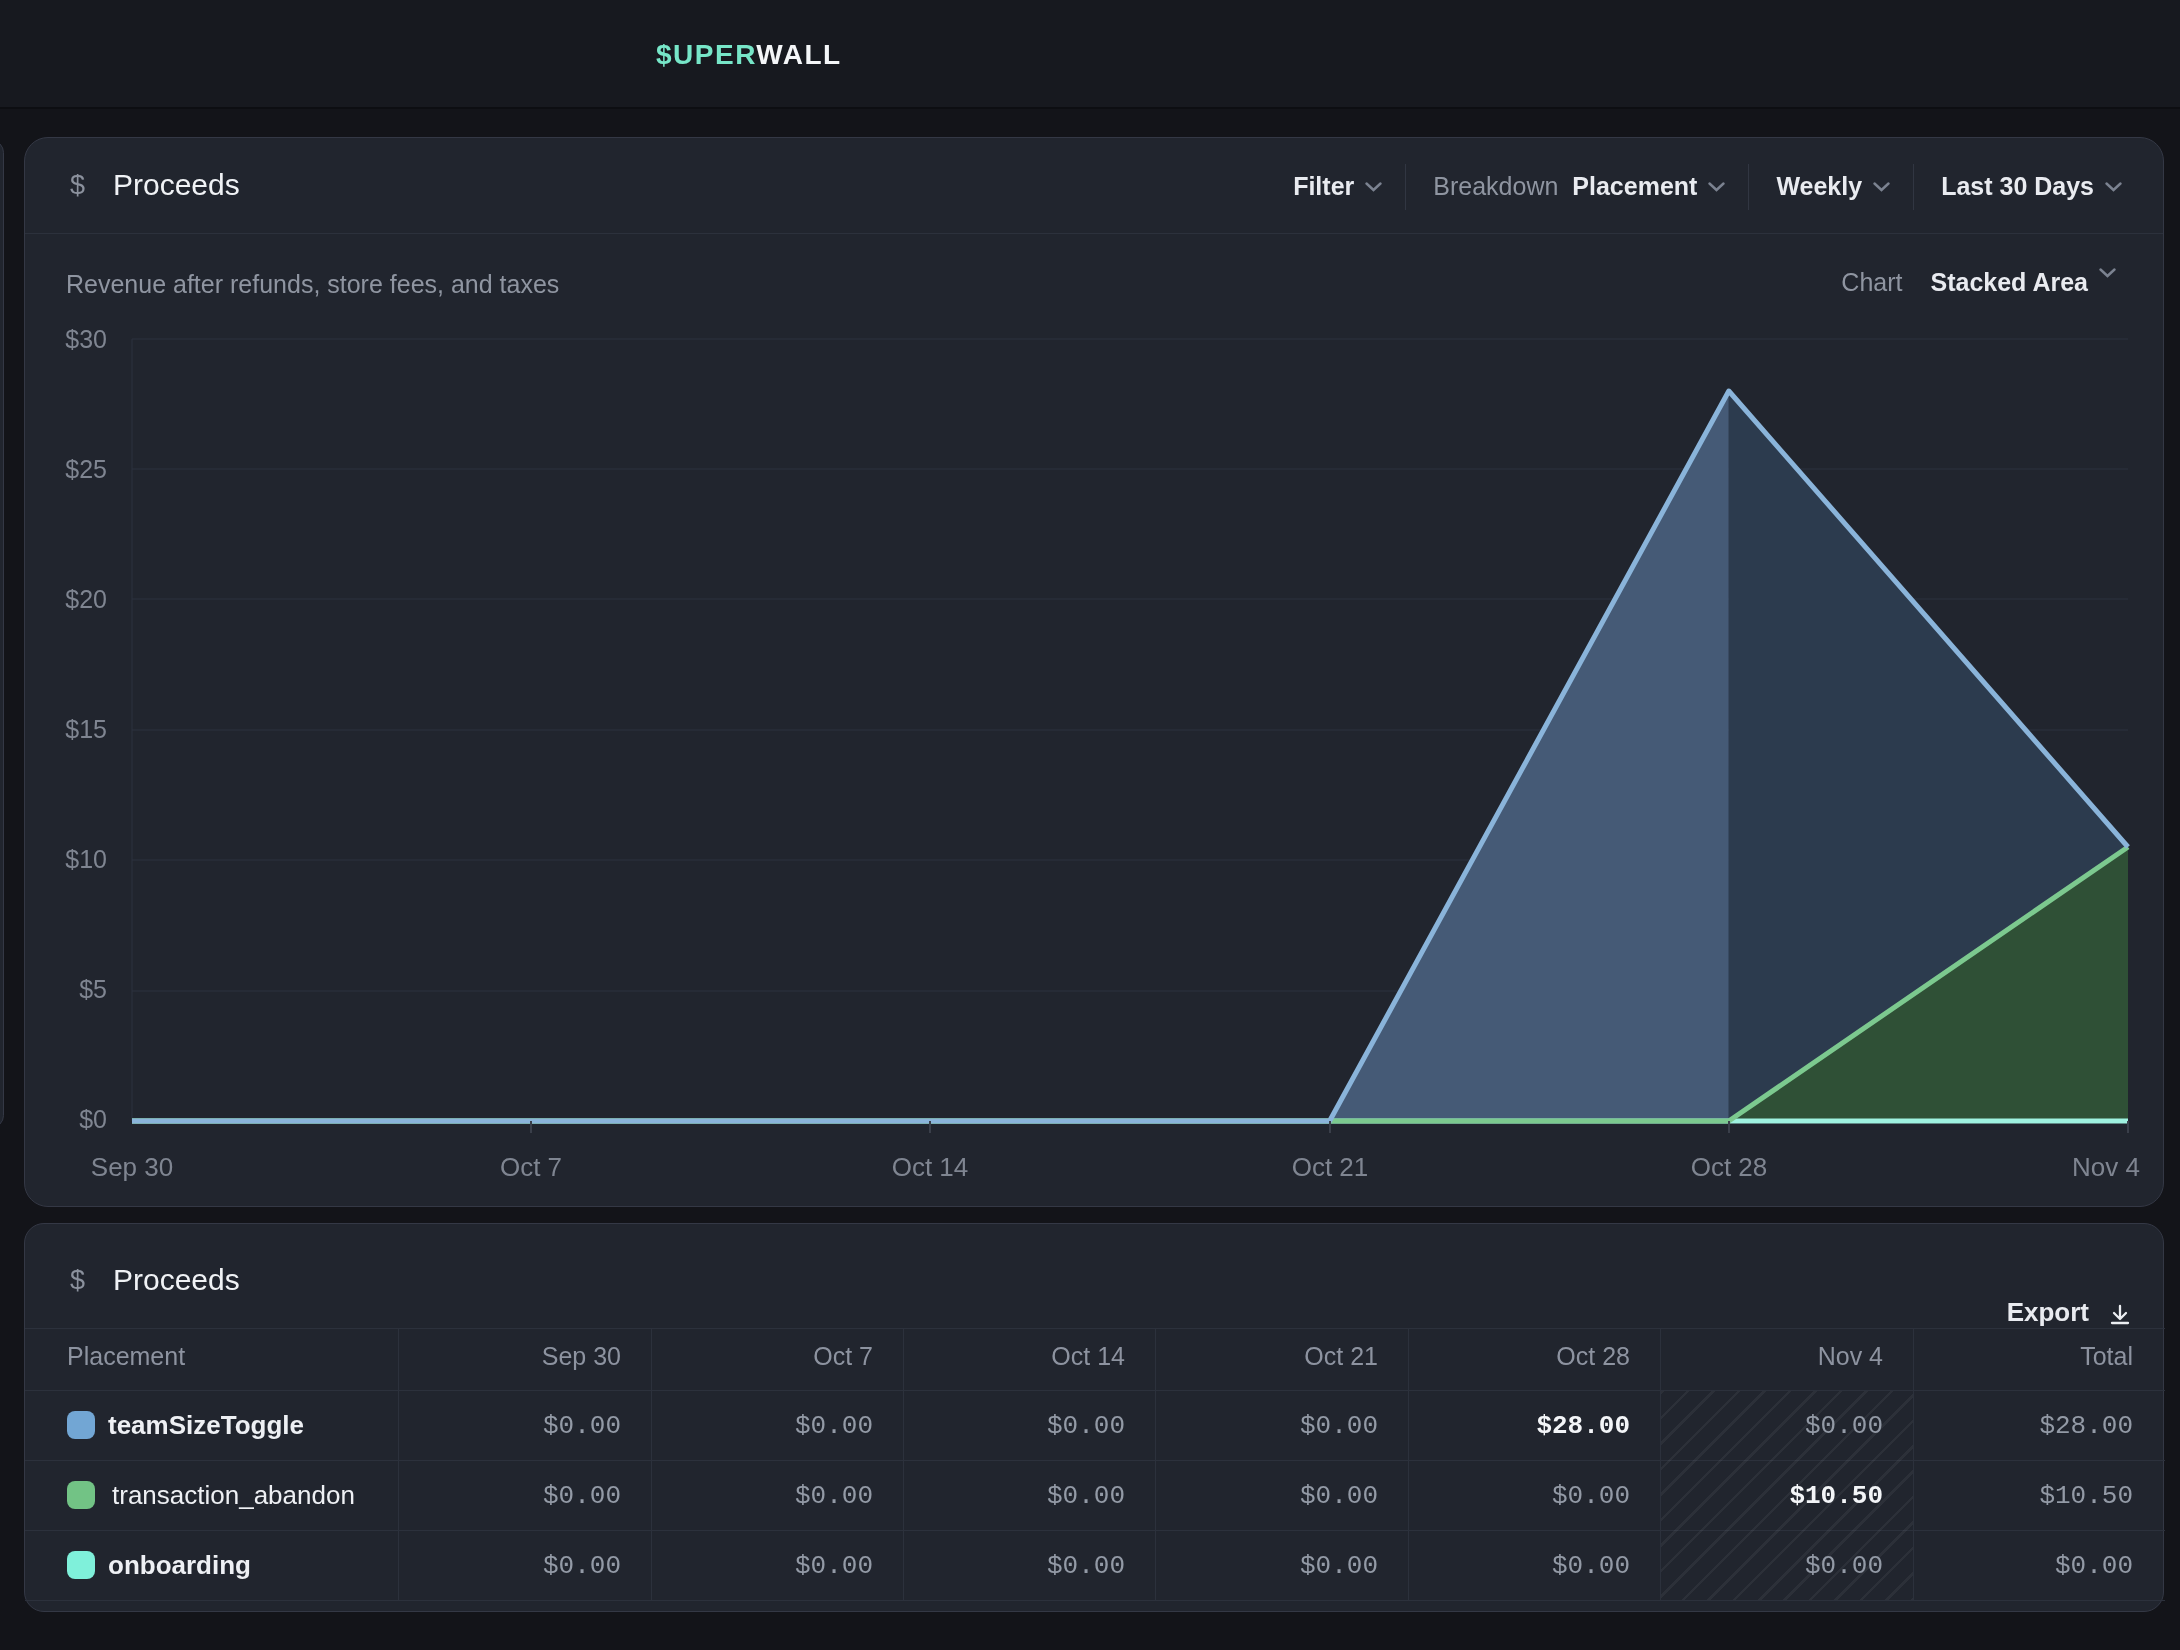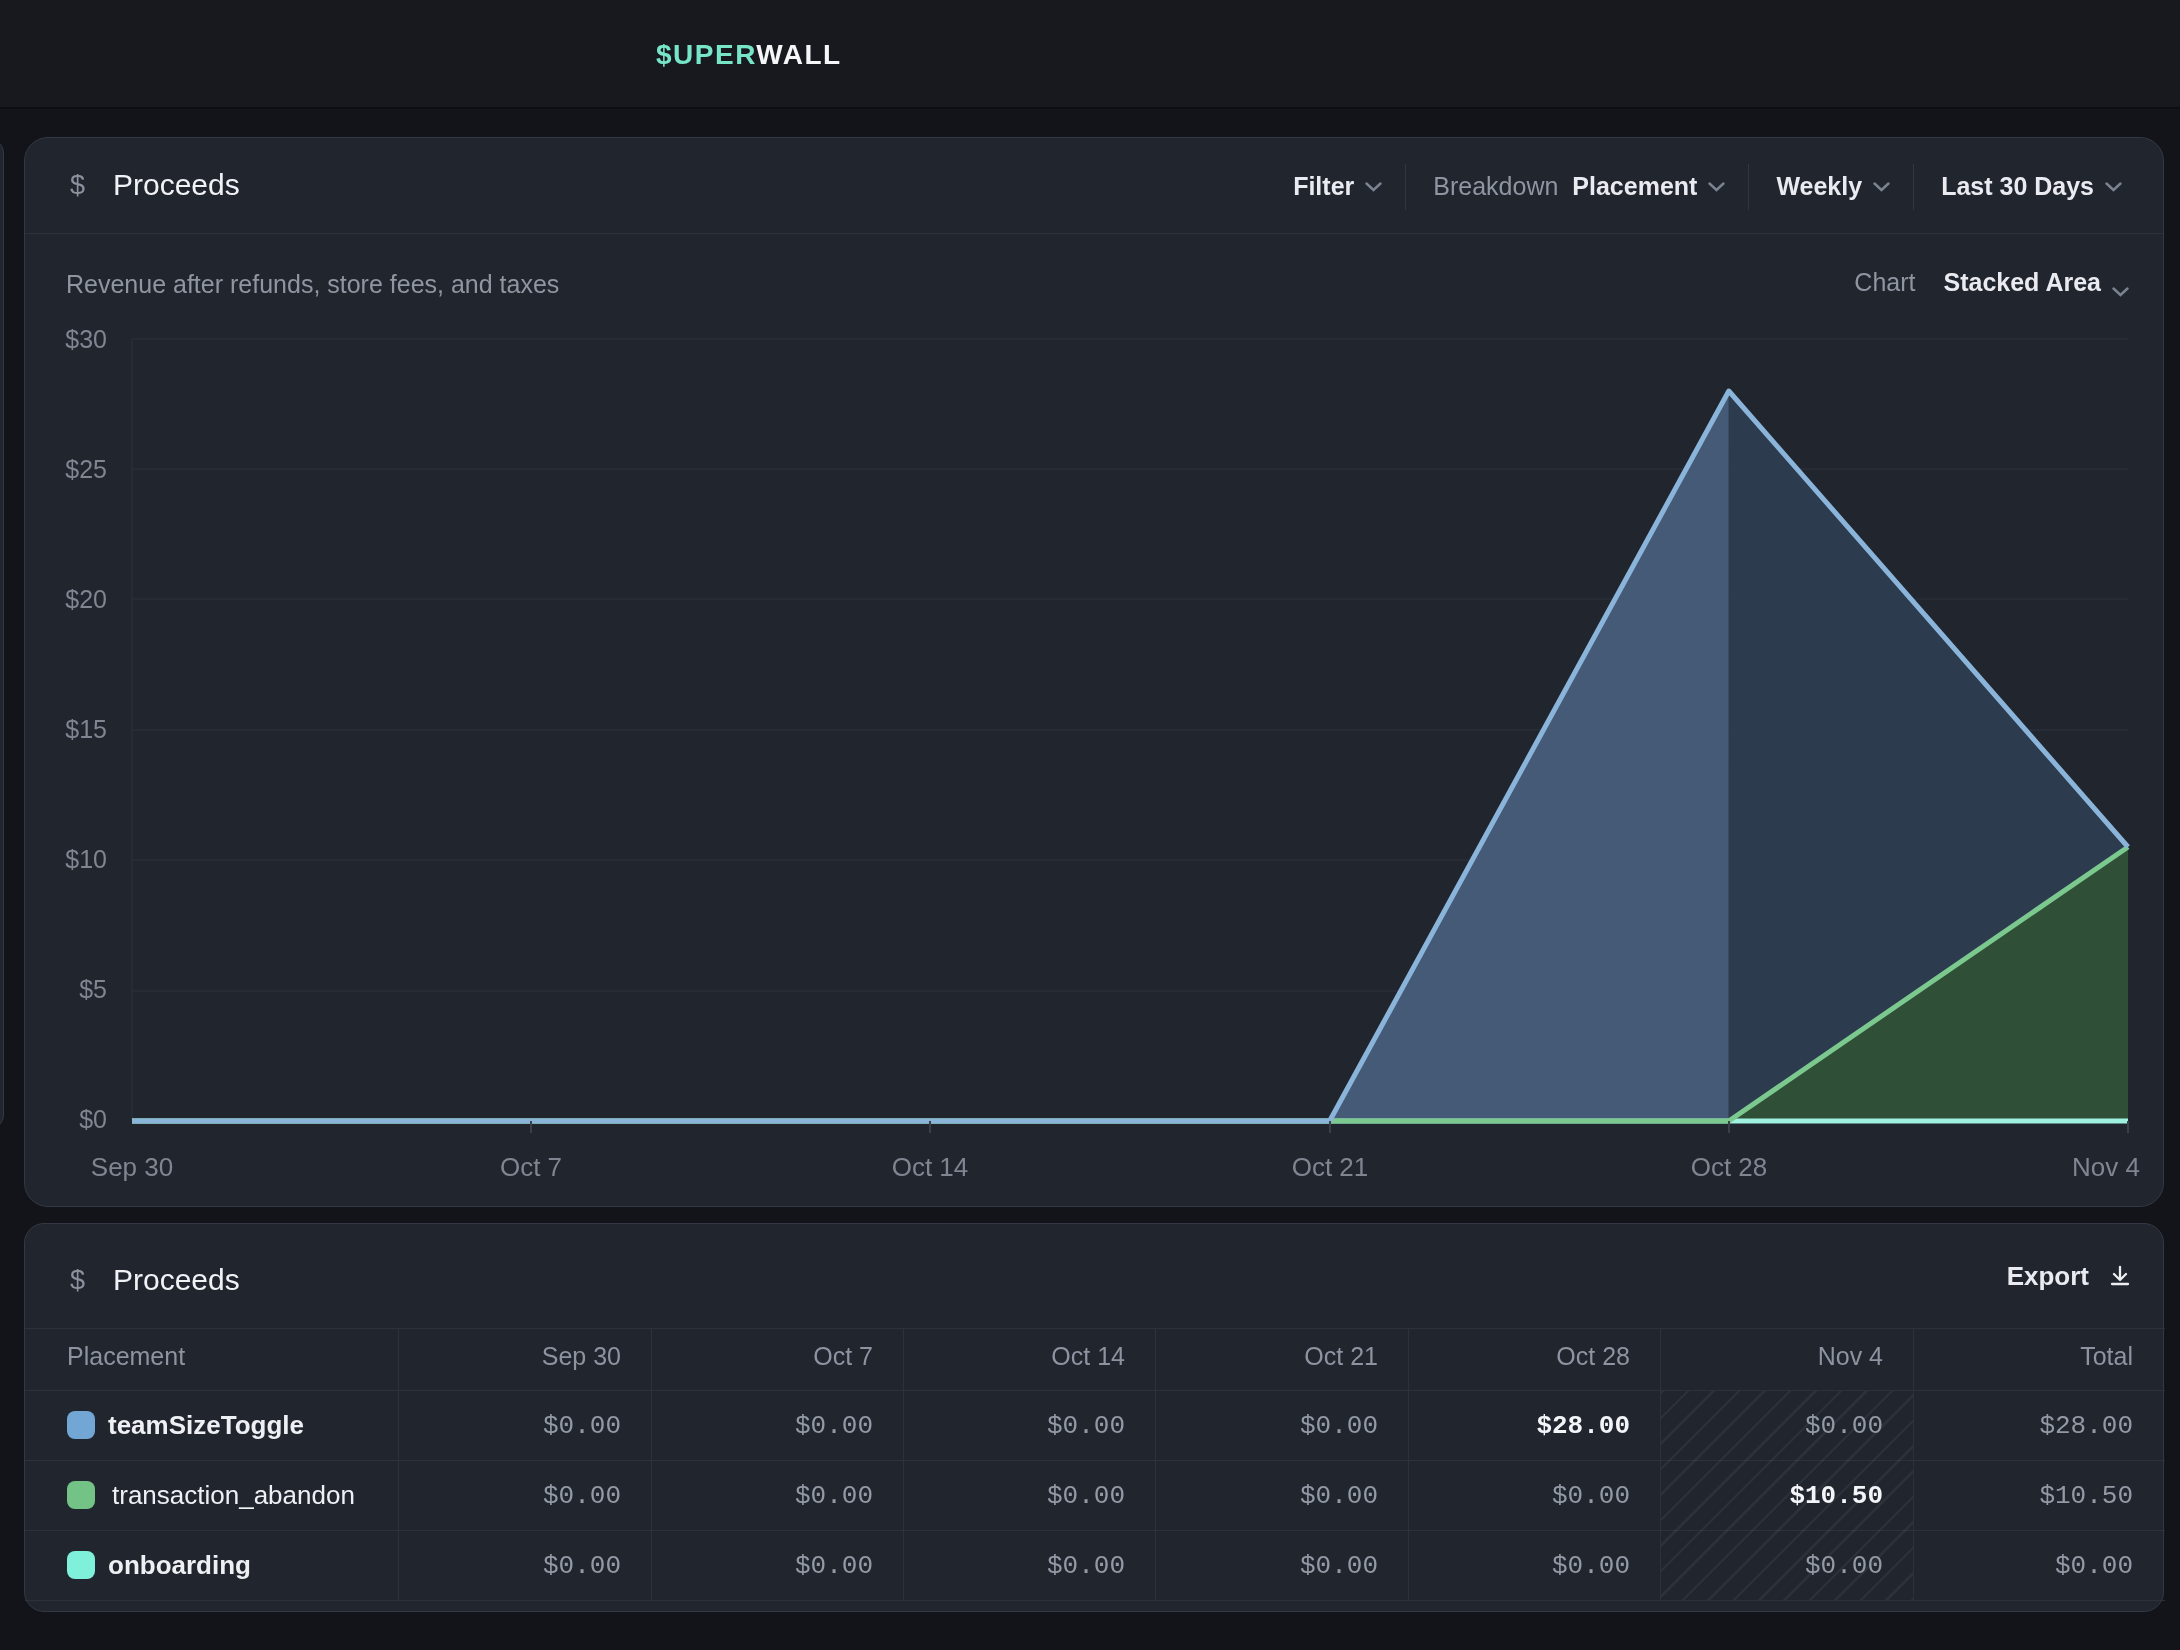--- a/index.html
+++ b/index.html
@@ -14,21 +14,21 @@
   #card2 { left:24px; top:1223px; width:2140px; height:389px; border-radius:20px; }
   .cardhead { position:absolute; left:0; top:0; width:100%; height:96px; border-bottom:1px solid #2c313c; }
   .dollar { position:absolute; font-size:27px; color:#8b919d; font-weight:400; }
   .title { position:absolute; font-size:30px; font-weight:400; color:#f0f2f5; }
   .ctrls { position:absolute; right:41px; top:0; height:97px; display:flex; align-items:center; }
   .ctrls .w { color:#e9ebf0; font-size:25px; font-weight:600; }
   .ctrls .g { color:#8f95a1; font-size:25px; }
   .sep { width:1px; height:46px; background:#313642; margin:0 27px 0 23px; }
   .chev { margin-left:11px; }
   .sub { position:absolute; left:41px; top:132px; font-size:25px; color:#8f95a1; }
-  .chartctl { position:absolute; right:34px; top:130px; display:flex; align-items:flex-end; }
+  .chartctl { position:absolute; right:47px; top:130px; display:flex; align-items:flex-start; }
   svg text { font-family:"Liberation Sans", sans-serif; }
 </style>
 </head>
 <body>
 <div id="topbar">
     <div id="logo"><span class="t">$UPER</span>WALL</div>
   </div>
 <div id="sliver"></div>
 
 <div class="card" id="card1">
@@ -112,21 +112,21 @@
       <text x="1305" y="978">Oct 21</text>
       <text x="1704" y="978">Oct 28</text>
       <text x="2081" y="978">Nov 4</text>
     </g>
   </svg>
 </div>
 
 <div class="card" id="card2">
   <span class="dollar" style="left:45px; top:41px;">$</span>
   <span class="title" style="left:88px; top:39px;">Proceeds</span>
-  <div class="abs" style="right:30px; top:0; height:104px; display:flex; align-items:center;">
+  <div class="abs" style="right:30px; top:0; height:104px; display:flex; align-items:flex-end;">
     <span style="color:#e9ebf0; font-size:26px; font-weight:600;">Export</span>
     <svg style="margin-left:18px;" width="26" height="26" viewBox="0 0 26 26">
         <path d="M13 4 L13 16 M7 11 L13 17 L19 11 M5 21 L21 21" fill="none" stroke="#eceef2" stroke-width="2.3" stroke-linecap="round" stroke-linejoin="round"></path>
       </svg>
   </div>
 
   <div class="abs" id="tbl" style="left:0; top:104px; width:2140px; height:272px;">
       <div class="abs" style="left:0;top:0px;width:2140px;height:1px;background:#2c313c;"></div>
       <div class="abs" style="left:0;top:62px;width:2140px;height:1px;background:#2c313c;"></div>
       <div class="abs" style="left:0;top:132px;width:2140px;height:1px;background:#2c313c;"></div>

